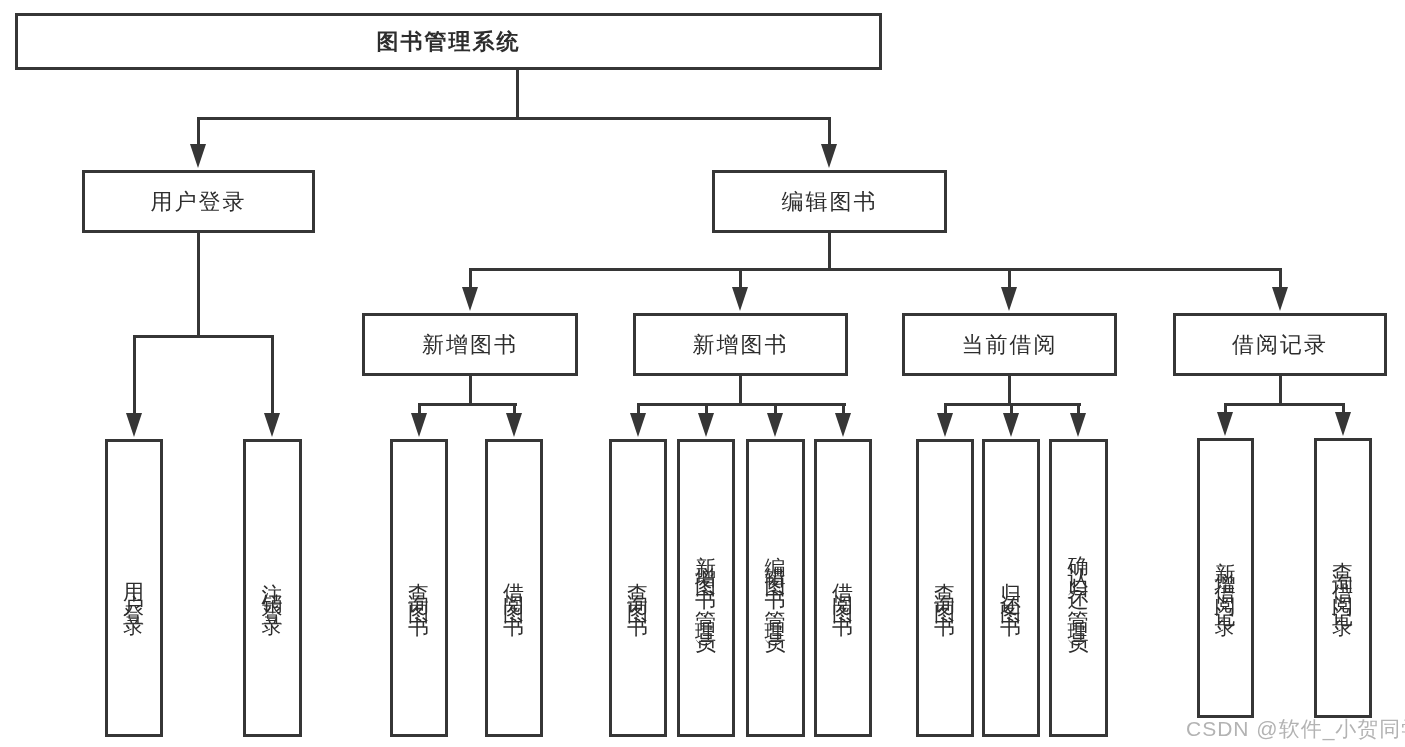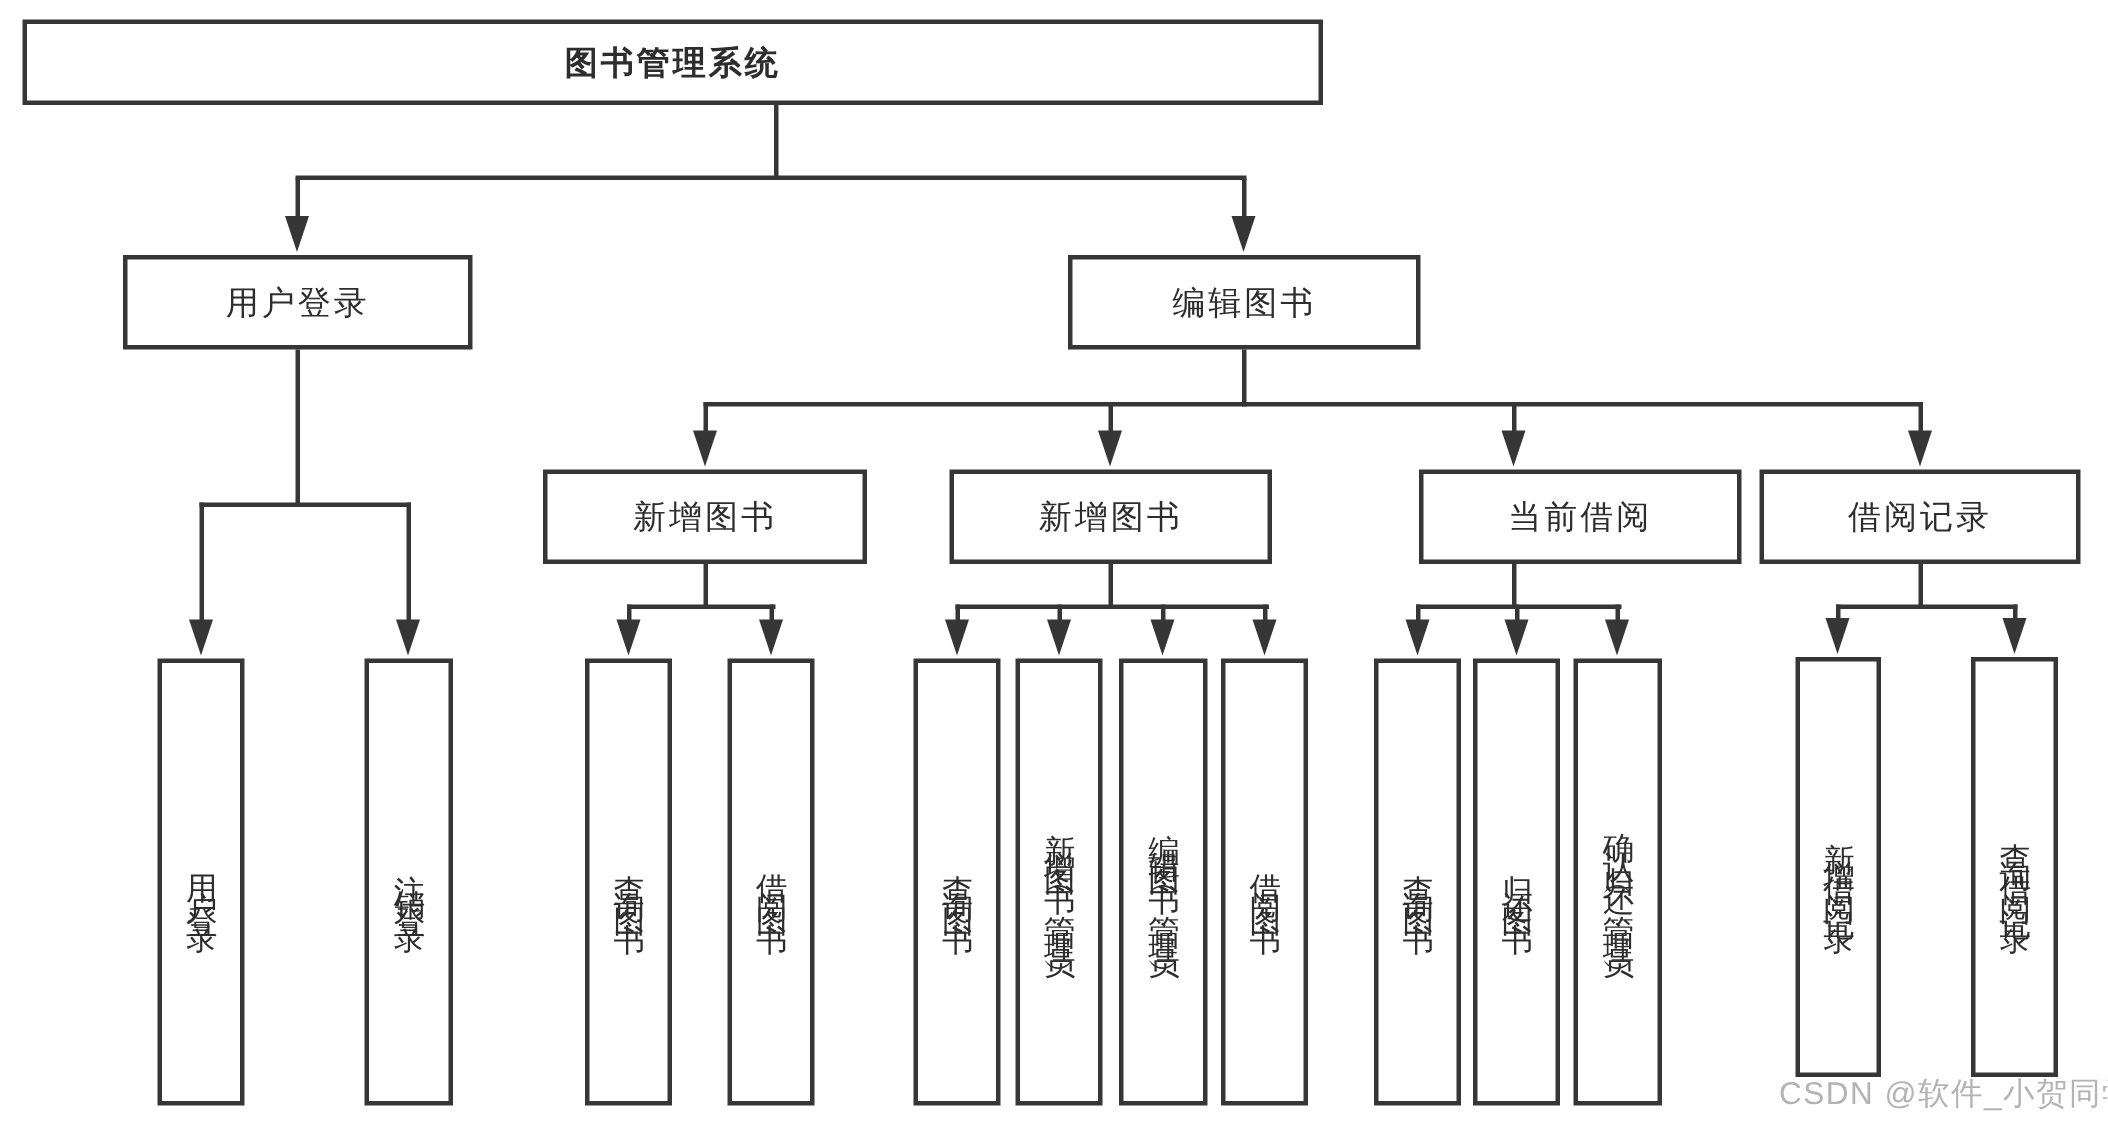--- a/index.html
+++ b/index.html
@@ -62,21 +62,21 @@
   <div class="ar" style="left:462px;top:287px;"></div>
   <div class="vl" style="left:739px;top:268px;height:22px;"></div>
   <div class="ar" style="left:732px;top:287px;"></div>
   <div class="vl" style="left:1008px;top:268px;height:22px;"></div>
   <div class="ar" style="left:1001px;top:287px;"></div>
   <div class="vl" style="left:1279px;top:268px;height:22px;"></div>
   <div class="ar" style="left:1272px;top:287px;"></div>
 
   <div class="box" style="left:362px;top:313px;width:216px;height:63px;">新增图书</div>
   <div class="box" style="left:633px;top:313px;width:215px;height:63px;">新增图书</div>
-  <div class="box" style="left:902px;top:313px;width:215px;height:63px;margin-left:44px;">当前借阅</div>
+  <div class="box" style="left:902px;top:313px;width:215px;height:63px;">当前借阅</div>
   <div class="box" style="left:1173px;top:313px;width:214px;height:63px;">借阅记录</div>
 
   <div class="vl" style="left:469px;top:376px;height:29px;"></div>
   <div class="vl" style="left:739px;top:376px;height:29px;"></div>
   <div class="vl" style="left:1008px;top:376px;height:29px;"></div>
   <div class="vl" style="left:1279px;top:376px;height:29px;"></div>
 
   <div class="hl" style="left:418px;top:403px;width:99px;"></div>
   <div class="hl" style="left:637px;top:403px;width:209px;"></div>
   <div class="hl" style="left:944px;top:403px;width:137px;"></div>

